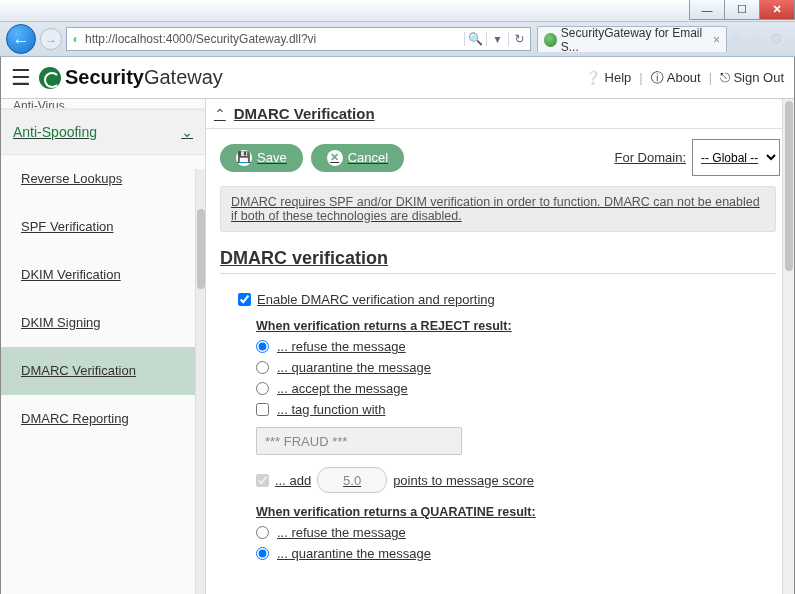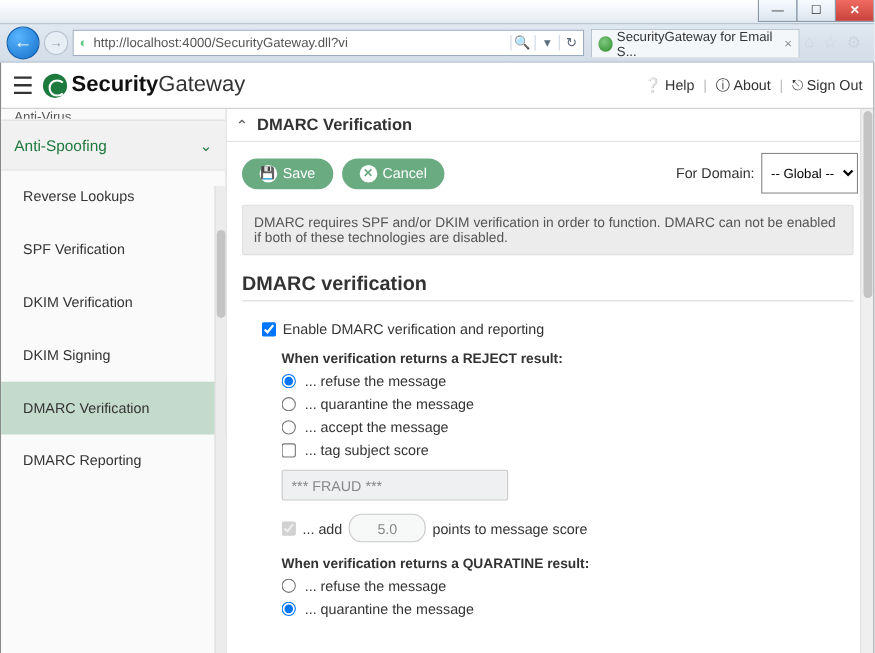--- a/index.html
+++ b/index.html
@@ -35,21 +35,21 @@
 .logo-ico { width: 22px; height: 22px; border-radius: 50%; background: #1d7a3e; position:relative; }
 .logo-ico:after { content:""; position:absolute; left:5px; top:5px; width:12px; height:12px; border:2px solid #fff; border-radius:50%; border-right-color:transparent; }
 .logo-txt { font-size: 20px; font-weight: bold; color: #333; }
 .logo-txt .bold { color:#111; }
 .header-links { margin-left: auto; display:flex; gap: 8px; align-items:center; font-size: 13px; color: #333; }
 .header-links .sep { color: #bbb; }
 .header-links span.lk { display:flex; align-items:center; gap: 3px; cursor:pointer; }
 .hl-ico { font-size: 13px; }
 
 
-.app-body { flex:1; display:flex; overflow:hidden; }
+.app-body { flex:1; display:flex; overflow:hidden;text-decoration:underline; }
 
 
 .sidebar { width: 205px; border-right: 1px solid #d8d8d8; display:flex; flex-direction:column; background:#fafafa; position:relative; }
 .side-trunc { height: 10px; font-size:12px; color:#555; padding: 0 12px 2px; border-bottom:1px solid #eee; overflow:hidden;}
 .side-section { display:flex; align-items:center; padding: 14px 12px; font-size:14px; cursor:pointer; }
 .side-section.hd { color: #1d7a3e; font-weight: 500; border-top:1px solid #e4e4e4; border-bottom:1px solid #e4e4e4; background:#f1f1f1;}
 .side-section .chev { margin-left:auto; font-size: 14px; color:#1d7a3e; }
 .side-item { padding: 16px 12px 16px 20px; font-size: 13px; color:#333; cursor:pointer; border-bottom: 1px solid transparent;}
 .side-item.active { background: #c3dacc; }
 .side-scroll { position:absolute; right:0; top:70px; bottom:0; width:10px; background:#ececec; border-left:1px solid #ddd; }
@@ -206,21 +206,21 @@
           <label class="radio-row">
             <input type="radio" name="rej" style="">
             <span>... quarantine the message</span>
           </label>
           <label class="radio-row">
             <input type="radio" name="rej" style="">
             <span>... accept the message</span>
           </label>
           <label class="radio-row">
             <input type="checkbox" style="">
-            <span>... tag subject score</span>
+            <span>... tag function with</span>
           </label>
           <input class="tag-input" disabled="" value="*** FRAUD ***" style="">
 
           <div class="score-row">
             <input type="checkbox" checked="" disabled="" class="dis" style="">
             <span>... add</span>
             <input class="score-in" disabled="" value="5.0" style="">
             <span>points to message score</span>
           </div>
 

